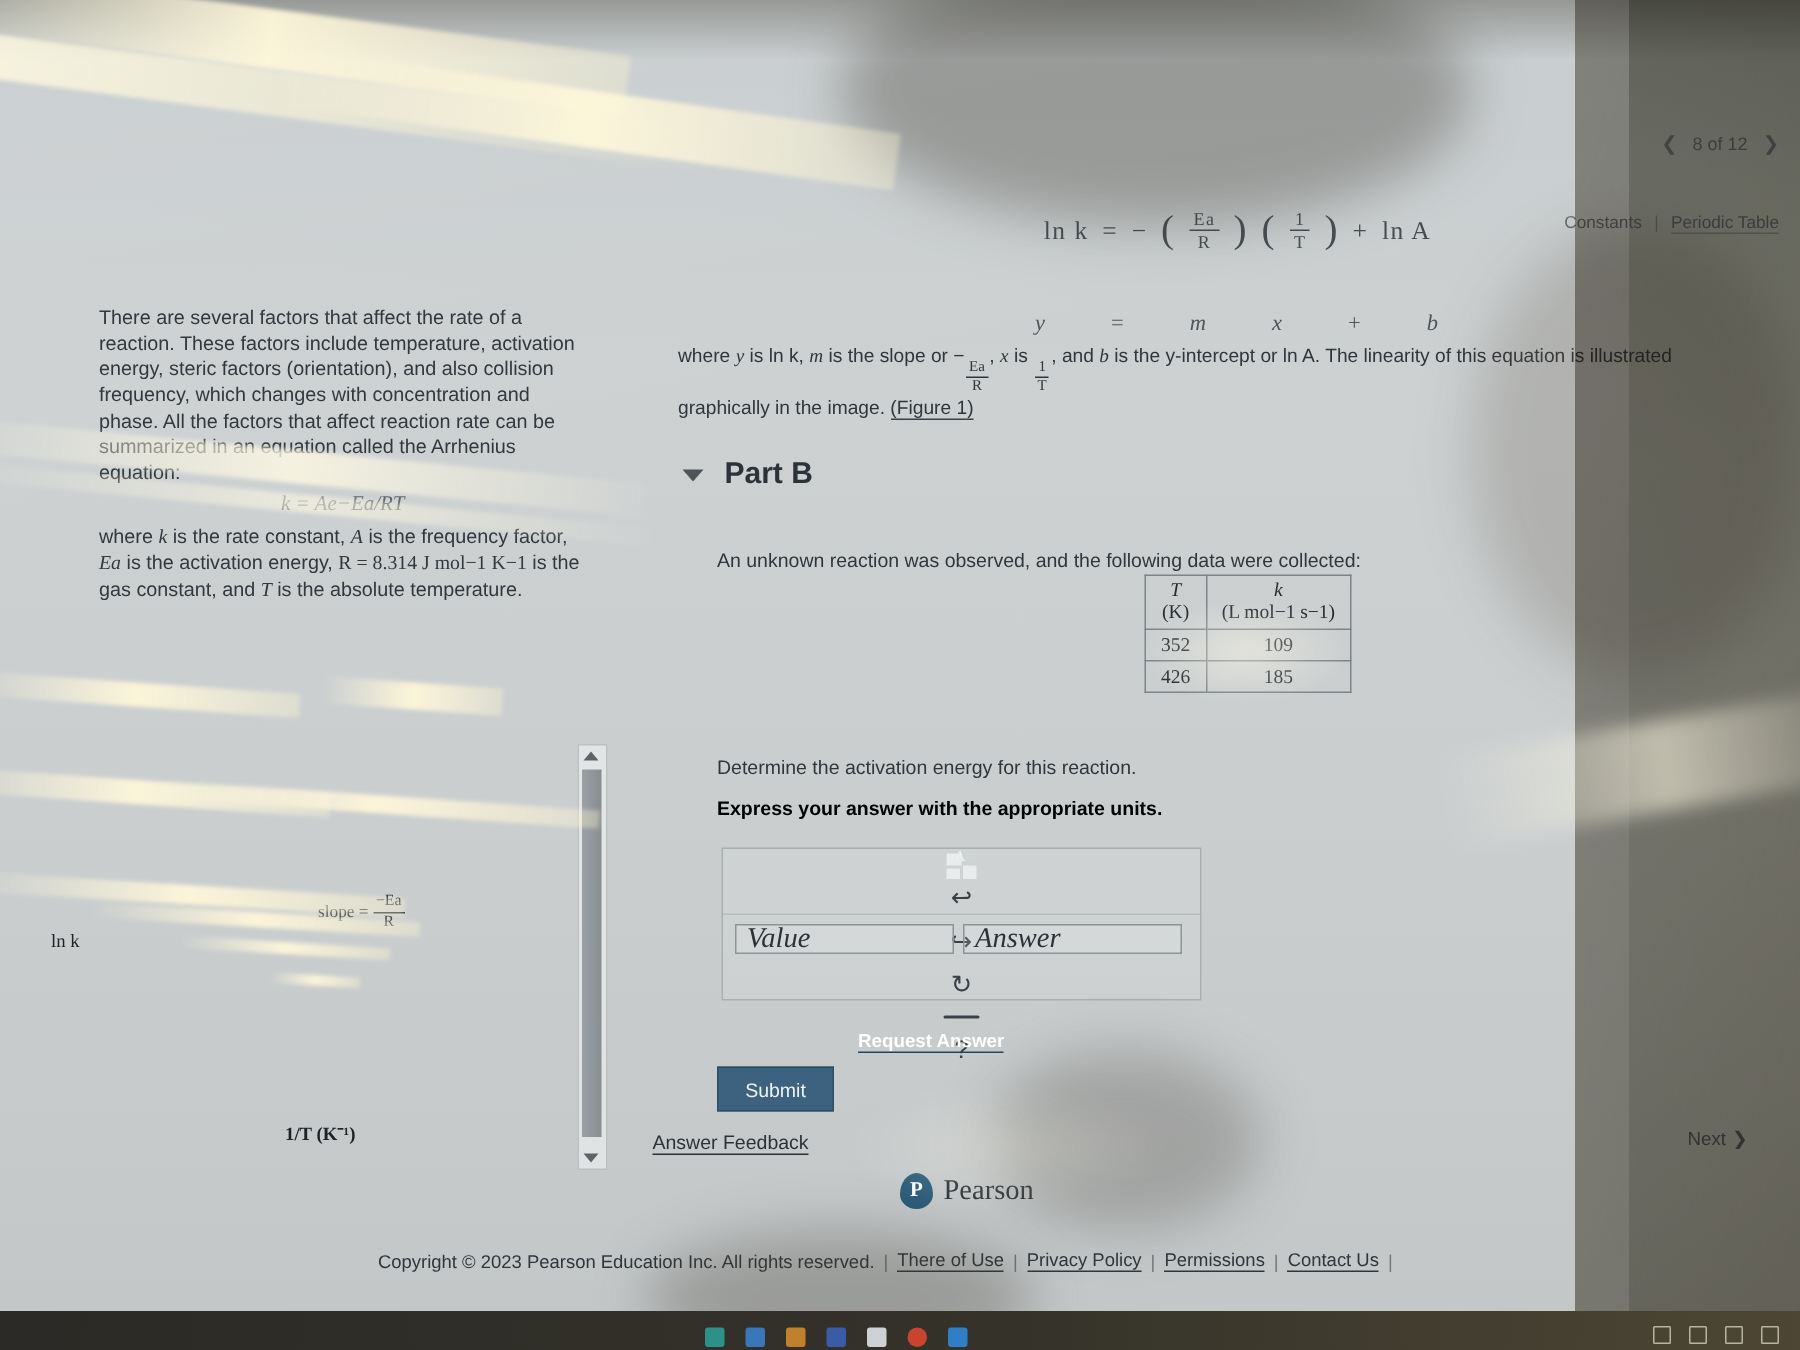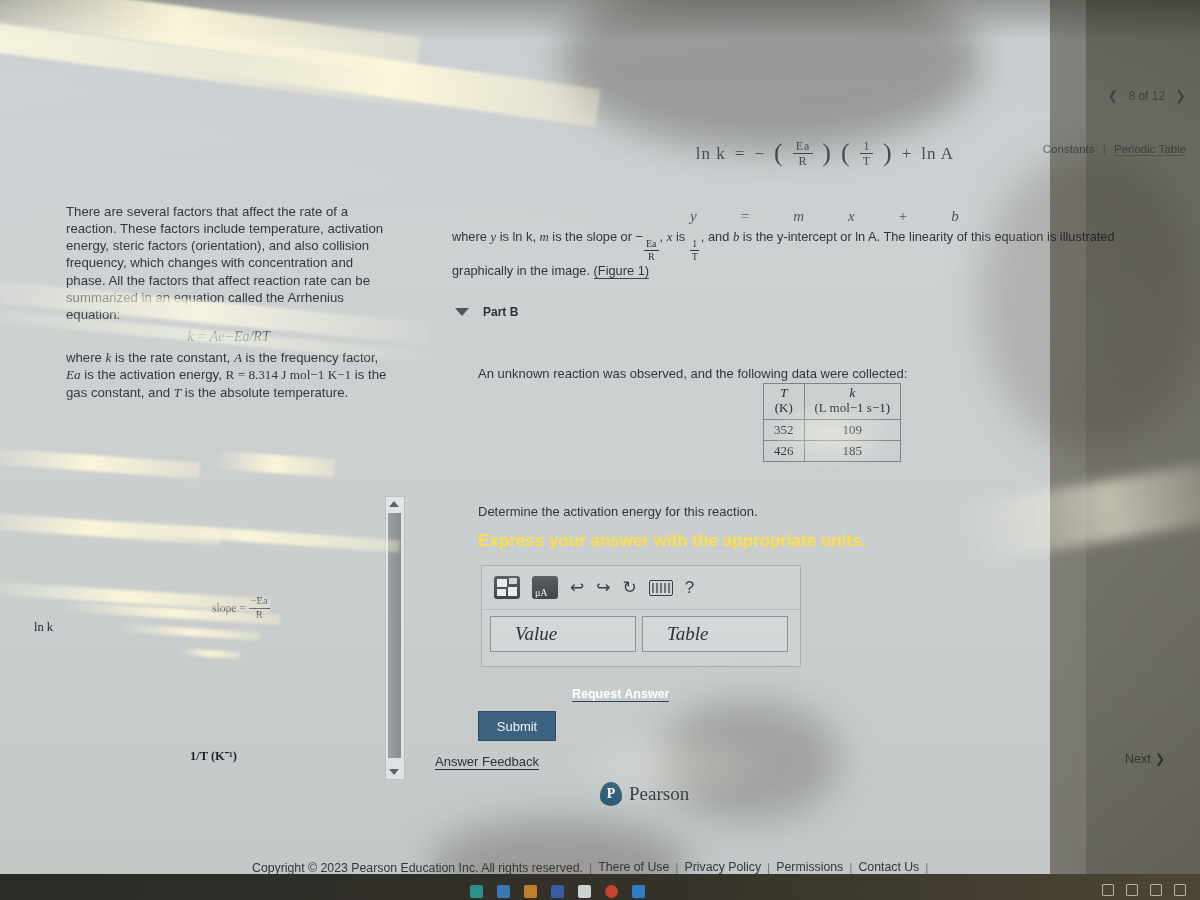--- a/index.html
+++ b/index.html
@@ -130,67 +130,67 @@
 
   .wheretext{position:absolute;left:452px;top:228px;width:690px;font-size:12.8px;line-height:1.45;color:#2f363c;}
   .wheretext .inlinefrac{display:inline-flex;flex-direction:column;align-items:center;vertical-align:-0.55em;
         line-height:1;font-family:"Liberation Serif",serif;font-size:10px;margin:0 1px;}
   .wheretext .inlinefrac .num{border-bottom:1px solid currentColor;padding:0 2px 1px;}
   .wheretext .inlinefrac .den{padding:1px 2px 0;}
   .figlink{border-bottom:1px solid #3a4248;cursor:pointer;text-align:right;}
 
   .partb{position:absolute;left:455px;top:305px;display:flex;align-items:center;gap:14px;}
   .tri{width:0;height:0;border-left:7px solid transparent;border-right:7px solid transparent;border-top:8px solid #4d545a;cursor:pointer;}
-  .partb-label{font-size:12px;font-weight:bold;color:#2b3238;}
+  .partb-label{font-size:20px;font-weight:bold;color:#2b3238;}
 
   .qtext{position:absolute;left:478px;top:366px;font-size:13px;color:#2f363c;}
 
   .dtable{position:absolute;left:763px;top:383px;border-collapse:collapse;font-family:"Liberation Serif",serif;font-size:13px;color:#262c31;}
   .dtable td,.dtable th{border:1px solid #7d8489;padding:2px 10px;text-align:center;font-weight:normal;}
   .dtable .hd{line-height:1.15;padding:2px 10px 3px;}
 
   .determine{position:absolute;left:478px;top:504px;font-size:13px;color:#2f363c;}
-  .express{position:absolute;left:478px;top:531px;font-size:17px;font-weight:bold;color:#fde047;}
+  .express{position:absolute;left:478px;top:531px;font-size:13px;font-weight:bold;color:#000000;}
 
   .answerbox{position:absolute;left:481px;top:565px;width:318px;height:100px;
              border:1px solid #a9afb1;background:rgba(255,255,255,.10);}
   .atoolbar{position:absolute;left:0;top:0;width:100%;height:44px;display:flex;align-items:center;gap:12px;padding:0 12px;
-            box-sizing:border-box;border-bottom:1px solid rgba(160,166,168,.5);}
+            box-sizing:border-box;border-bottom:1px solid rgba(160,166,168,.5);flex-direction:column;}
   .ticon{width:26px;height:23px;border-radius:3px;background:linear-gradient(#5a6064,#3f4549);position:relative;cursor:pointer;}
   .ticon .wA{position:absolute;left:3px;top:3px;width:10px;height:8px;background:#e9ecec;}
   .ticon .wB{position:absolute;left:15px;top:2px;width:8px;height:6px;background:#cfd4d5;}
   .ticon .wC{position:absolute;left:3px;top:13px;width:9px;height:7px;background:#e9ecec;}
   .ticon .wD{position:absolute;left:14px;top:11px;width:9px;height:9px;background:#e9ecec;}
   .ticon2 .lbl{position:absolute;left:3px;bottom:1px;font-size:10px;color:#eef1f1;font-family:"Liberation Serif",serif;}
   .tgly{font-size:17px;color:#3a4146;cursor:pointer;line-height:1;}
   .kbd{width:22px;height:14px;border:1.6px solid #3a4146;border-radius:2px;position:relative;cursor:pointer;}
   .kbd::after{content:"";position:absolute;left:2px;top:2px;right:2px;bottom:2px;
     background:repeating-linear-gradient(90deg,#3a4146 0 2px,transparent 2px 4px);opacity:.65;}
   .afields{position:absolute;left:8px;top:50px;display:flex;gap:6px;}
-  .afield{width:146px;height:36px;border:1px solid #8d9497;background:rgba(255,255,255,.14);
+  .afield{width:146px;height:20px;border:1px solid #8d9497;background:rgba(255,255,255,.14);
           font-family:"Liberation Serif",serif;font-style:italic;font-size:19px;color:#2c3238;
-          display:flex;align-items:center;padding-left:24px;box-sizing:border-box;cursor:text;}
+          display:flex;align-items:center;padding-left:7px;box-sizing:border-box;cursor:text;}
 
   .submit{position:absolute;left:478px;top:683px;width:76px;height:28px;background:#3c627f;color:#eef3f6;
           border:1px solid #2e4e66;font-size:13px;display:flex;align-items:center;justify-content:center;cursor:pointer;margin-top:28px;}
   .reqans{position:absolute;left:572px;top:687px;font-size:12.5px;font-weight:bold;color:#ffffff;
           border-bottom:1px solid #27445c;cursor:pointer;}
 
   .feedback{position:absolute;left:435px;top:754px;font-size:13px;color:#2c3238;border-bottom:1px solid #2c3238;cursor:pointer;}
 
   .nextbtn{position:absolute;left:1125px;top:751px;font-size:12.5px;color:#3b4147;display:flex;gap:4px;align-items:center;
            opacity:.8;cursor:pointer;}
 
   .pearson{position:absolute;left:600px;top:782px;display:flex;align-items:center;gap:7px;}
   .plogo{width:22px;height:24px;border-radius:50% 50% 50% 50%/ 60% 60% 40% 40%;background:#2b5b78;
          color:#fff;font-size:14px;font-weight:bold;display:flex;align-items:center;justify-content:center;
          font-family:"Liberation Serif",serif;}
   .ptext{font-family:"Liberation Serif",serif;font-size:19px;color:#2c3238;}
 
-  .copyright{position:absolute;left:252px;top:833px;font-size:12.3px;color:#2f363c;display:flex;gap:6px;align-items:center;margin-top:27px;}
+  .copyright{position:absolute;left:252px;top:833px;font-size:12.3px;color:#2f363c;display:flex;gap:6px;align-items:center;}
   .copyright .lnk{border-bottom:1px solid #2f363c;cursor:pointer;}
   .copyright .bar{opacity:.55;}
 </style>
 </head>
 <body>
 
 <div id="photo">
   <div class="screen">
     <div class="page"></div>
   </div>
@@ -319,21 +319,21 @@
           <span class="lbl">μA</span>
         </span>
         <span class="tgly">↩</span>
         <span class="tgly">↪</span>
         <span class="tgly">↻</span>
         <span class="kbd"></span>
         <span class="tgly">?</span>
       </div>
       <div class="afields">
         <div class="afield">Value</div>
-        <div class="afield">Table</div>
+        <div class="afield">Answer</div>
       </div>
     </div>
 
     <div class="submit">Submit</div>
     <div class="reqans">Request Answer</div>
     <div class="feedback">Answer Feedback</div>
 
     <div class="nextbtn">
       <span>Next</span>
       <span>❯</span>

